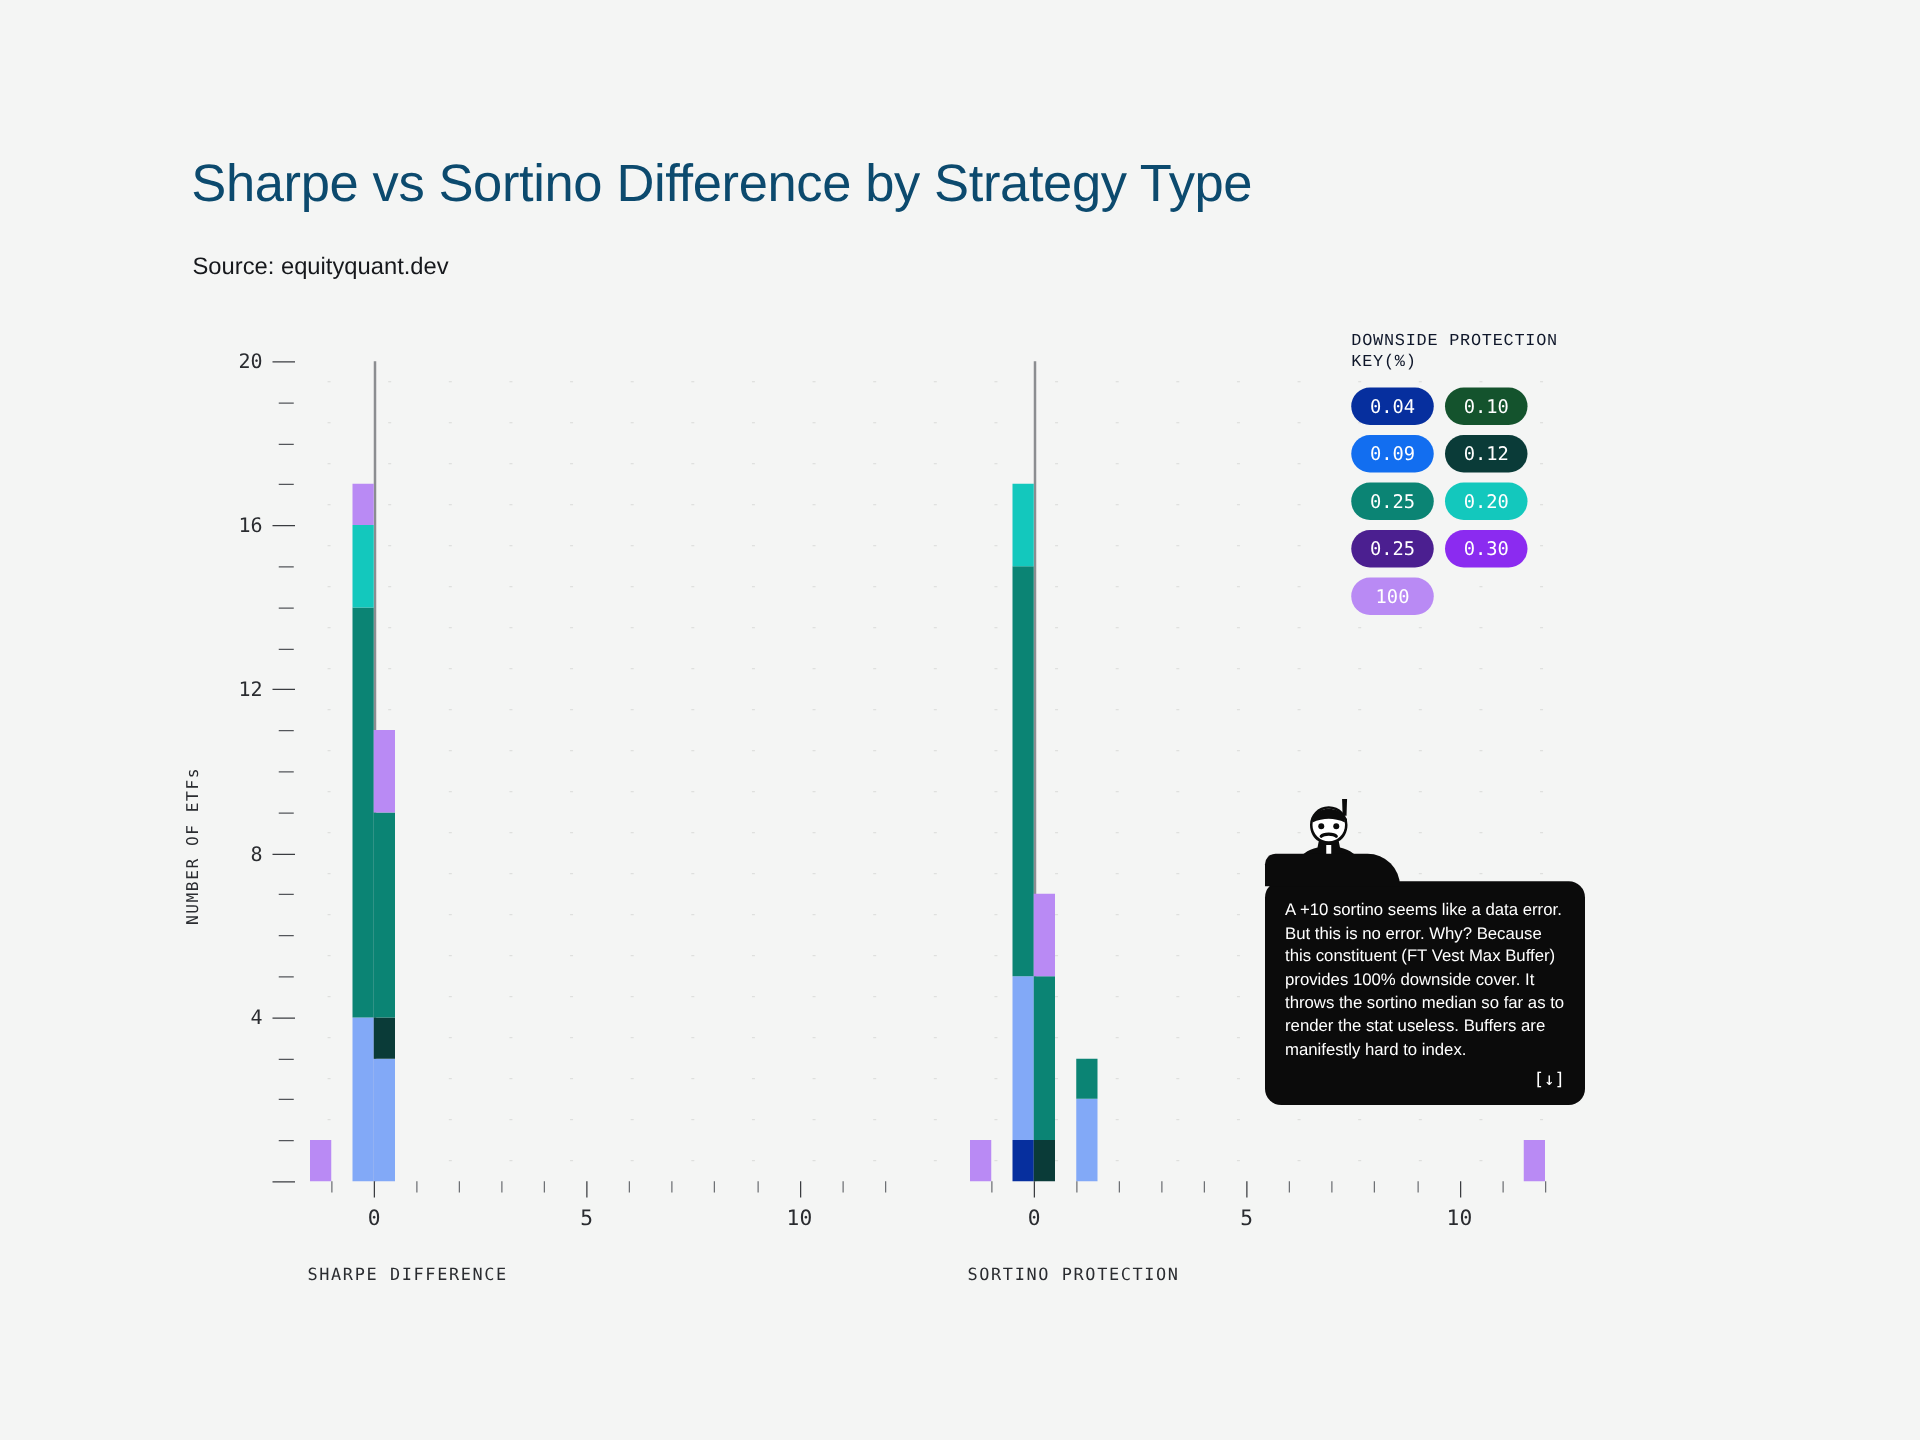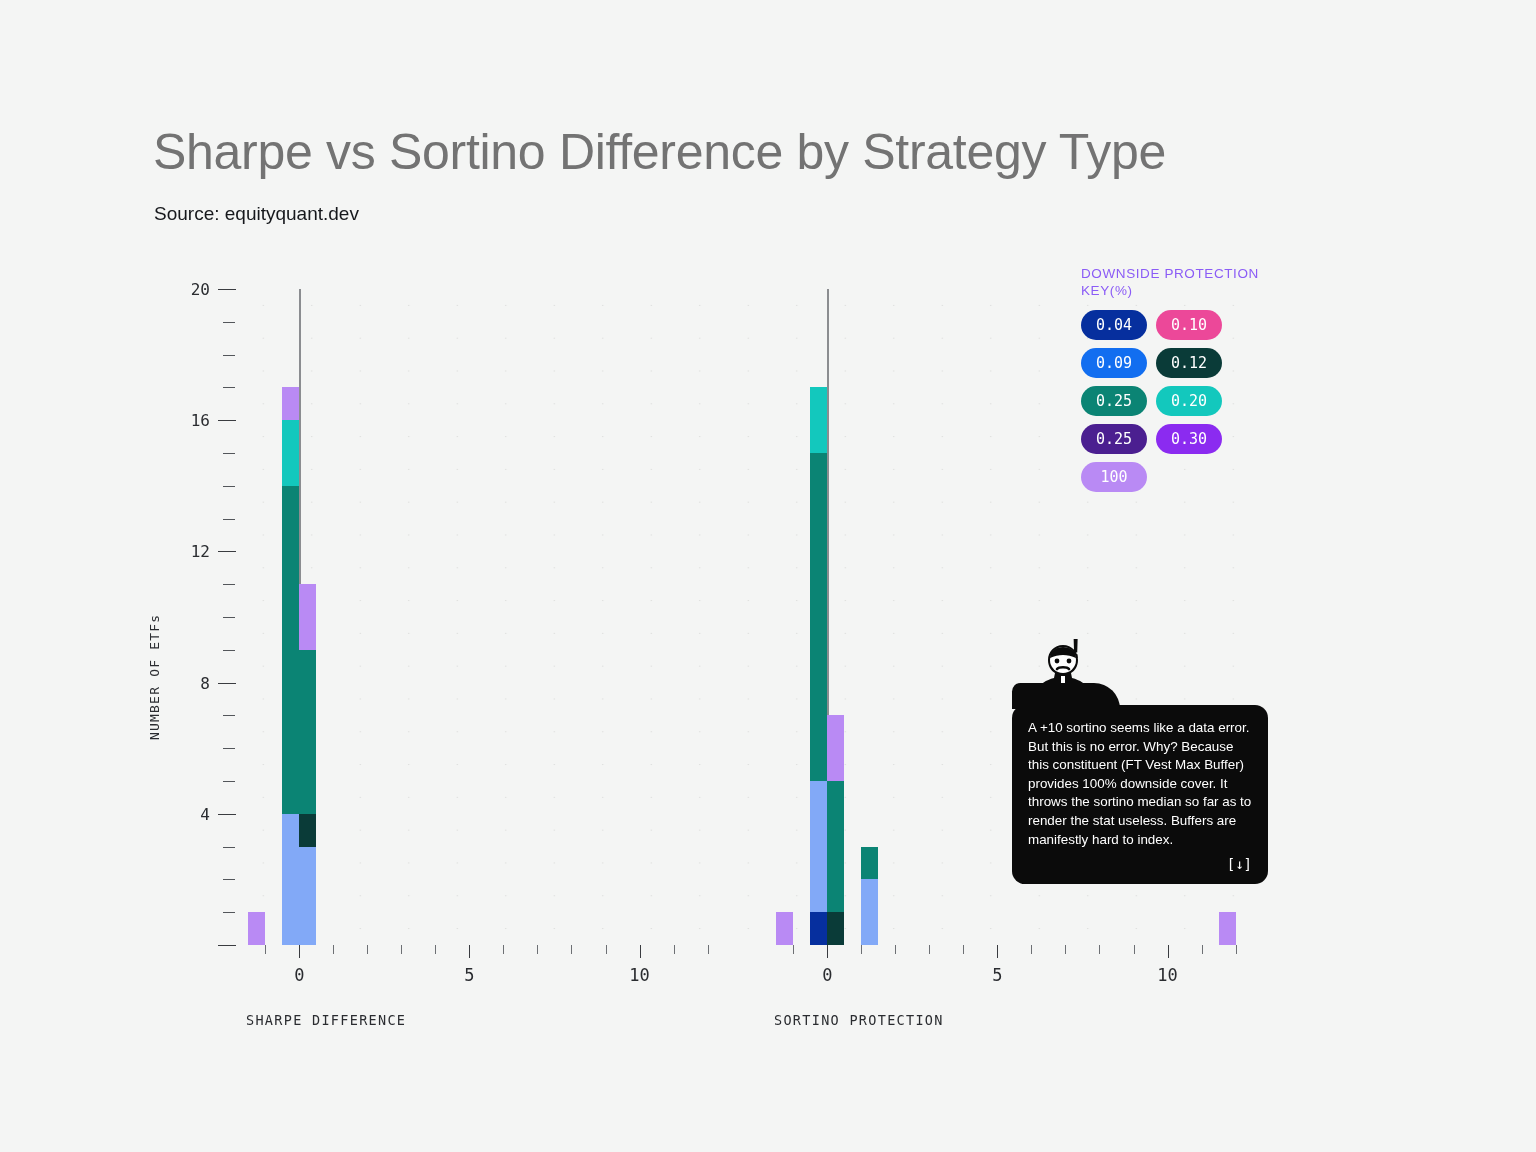--- a/index.html
+++ b/index.html
@@ -8,21 +8,21 @@
     width: 1536px; height: 1152px;
     background: #f4f5f4;
     font-family: "Liberation Sans", sans-serif;
     overflow: hidden;
     position: relative;
   }
   #stage { position: absolute; inset: 0; }
 
   .title {
     position: absolute; left: 153px; top: 123px;
-    font-size: 50px; color: #737373; letter-spacing: -0.3px;
+    font-size: 42px; color: #0c4a6e; letter-spacing: -0.3px;
     white-space: nowrap;
   }
   .subtitle {
     position: absolute; left: 154px; top: 203px;
     font-size: 19px; color: #16181c; white-space: nowrap;
   }
 
   
   .plot {
     position: absolute;
@@ -82,22 +82,22 @@
     font-family: "DejaVu Sans Mono", monospace;
     font-size: 13.5px; letter-spacing: 1.3px; color: #2a2c30;
     white-space: nowrap;
   }
   .bar { position: absolute; bottom: 0; }
   .seg { position: absolute; left: 0; right: 0; }
 
   
   .legend { position: absolute; left: 1081px; top: 265px; width: 200px; }
   .legend-title {
-    font-family: Liberation Sans, sans-serif;
-    font-size: 13.5px; letter-spacing: 0.6px; color: #8b5cf6;
+    font-family: Liberation Mono, monospace;
+    font-size: 13.5px; letter-spacing: 0.6px; color: #0f172a;
     line-height: 17px; white-space: pre-line;
   }
   .legend-grid {
     margin-top: 11px;
     display: flex; flex-wrap: wrap; gap: 8px 9px; width: 200px;
   }
   .chip {
     width: 66px; height: 30px; border-radius: 15px;
     display: flex; align-items: center; justify-content: center;
     font-family: "DejaVu Sans Mono", monospace;
@@ -255,21 +255,21 @@
         <div class="xtl" style="left: 401.528px;">10</div>
       </div>
       <div class="facet-title" style="left: 774px;">SORTINO PROTECTION</div>
     </div>
 
   <div class="legend">
     <div class="legend-title">DOWNSIDE PROTECTION
 KEY(%)</div>
     <div class="legend-grid" id="legend-grid">
         <div class="chip" style="background: rgb(6, 47, 158);">0.04</div>
-        <div class="chip" style="background: #ec4899;">0.10</div>
+        <div class="chip" style="background: #14532d;">0.10</div>
         <div class="chip" style="background: rgb(18, 110, 240);">0.09</div>
         <div class="chip" style="background: rgb(10, 59, 56);">0.12</div>
         <div class="chip" style="background: rgb(11, 132, 116);">0.25</div>
         <div class="chip" style="background: rgb(19, 200, 189);">0.20</div>
         <div class="chip" style="background: rgb(75, 31, 144); text-align: right;">0.25</div>
         <div class="chip" style="background: rgb(139, 43, 240);">0.30</div>
         <div class="chip" style="background: rgb(185, 138, 244);">100</div>
       </div>
   </div>
 

